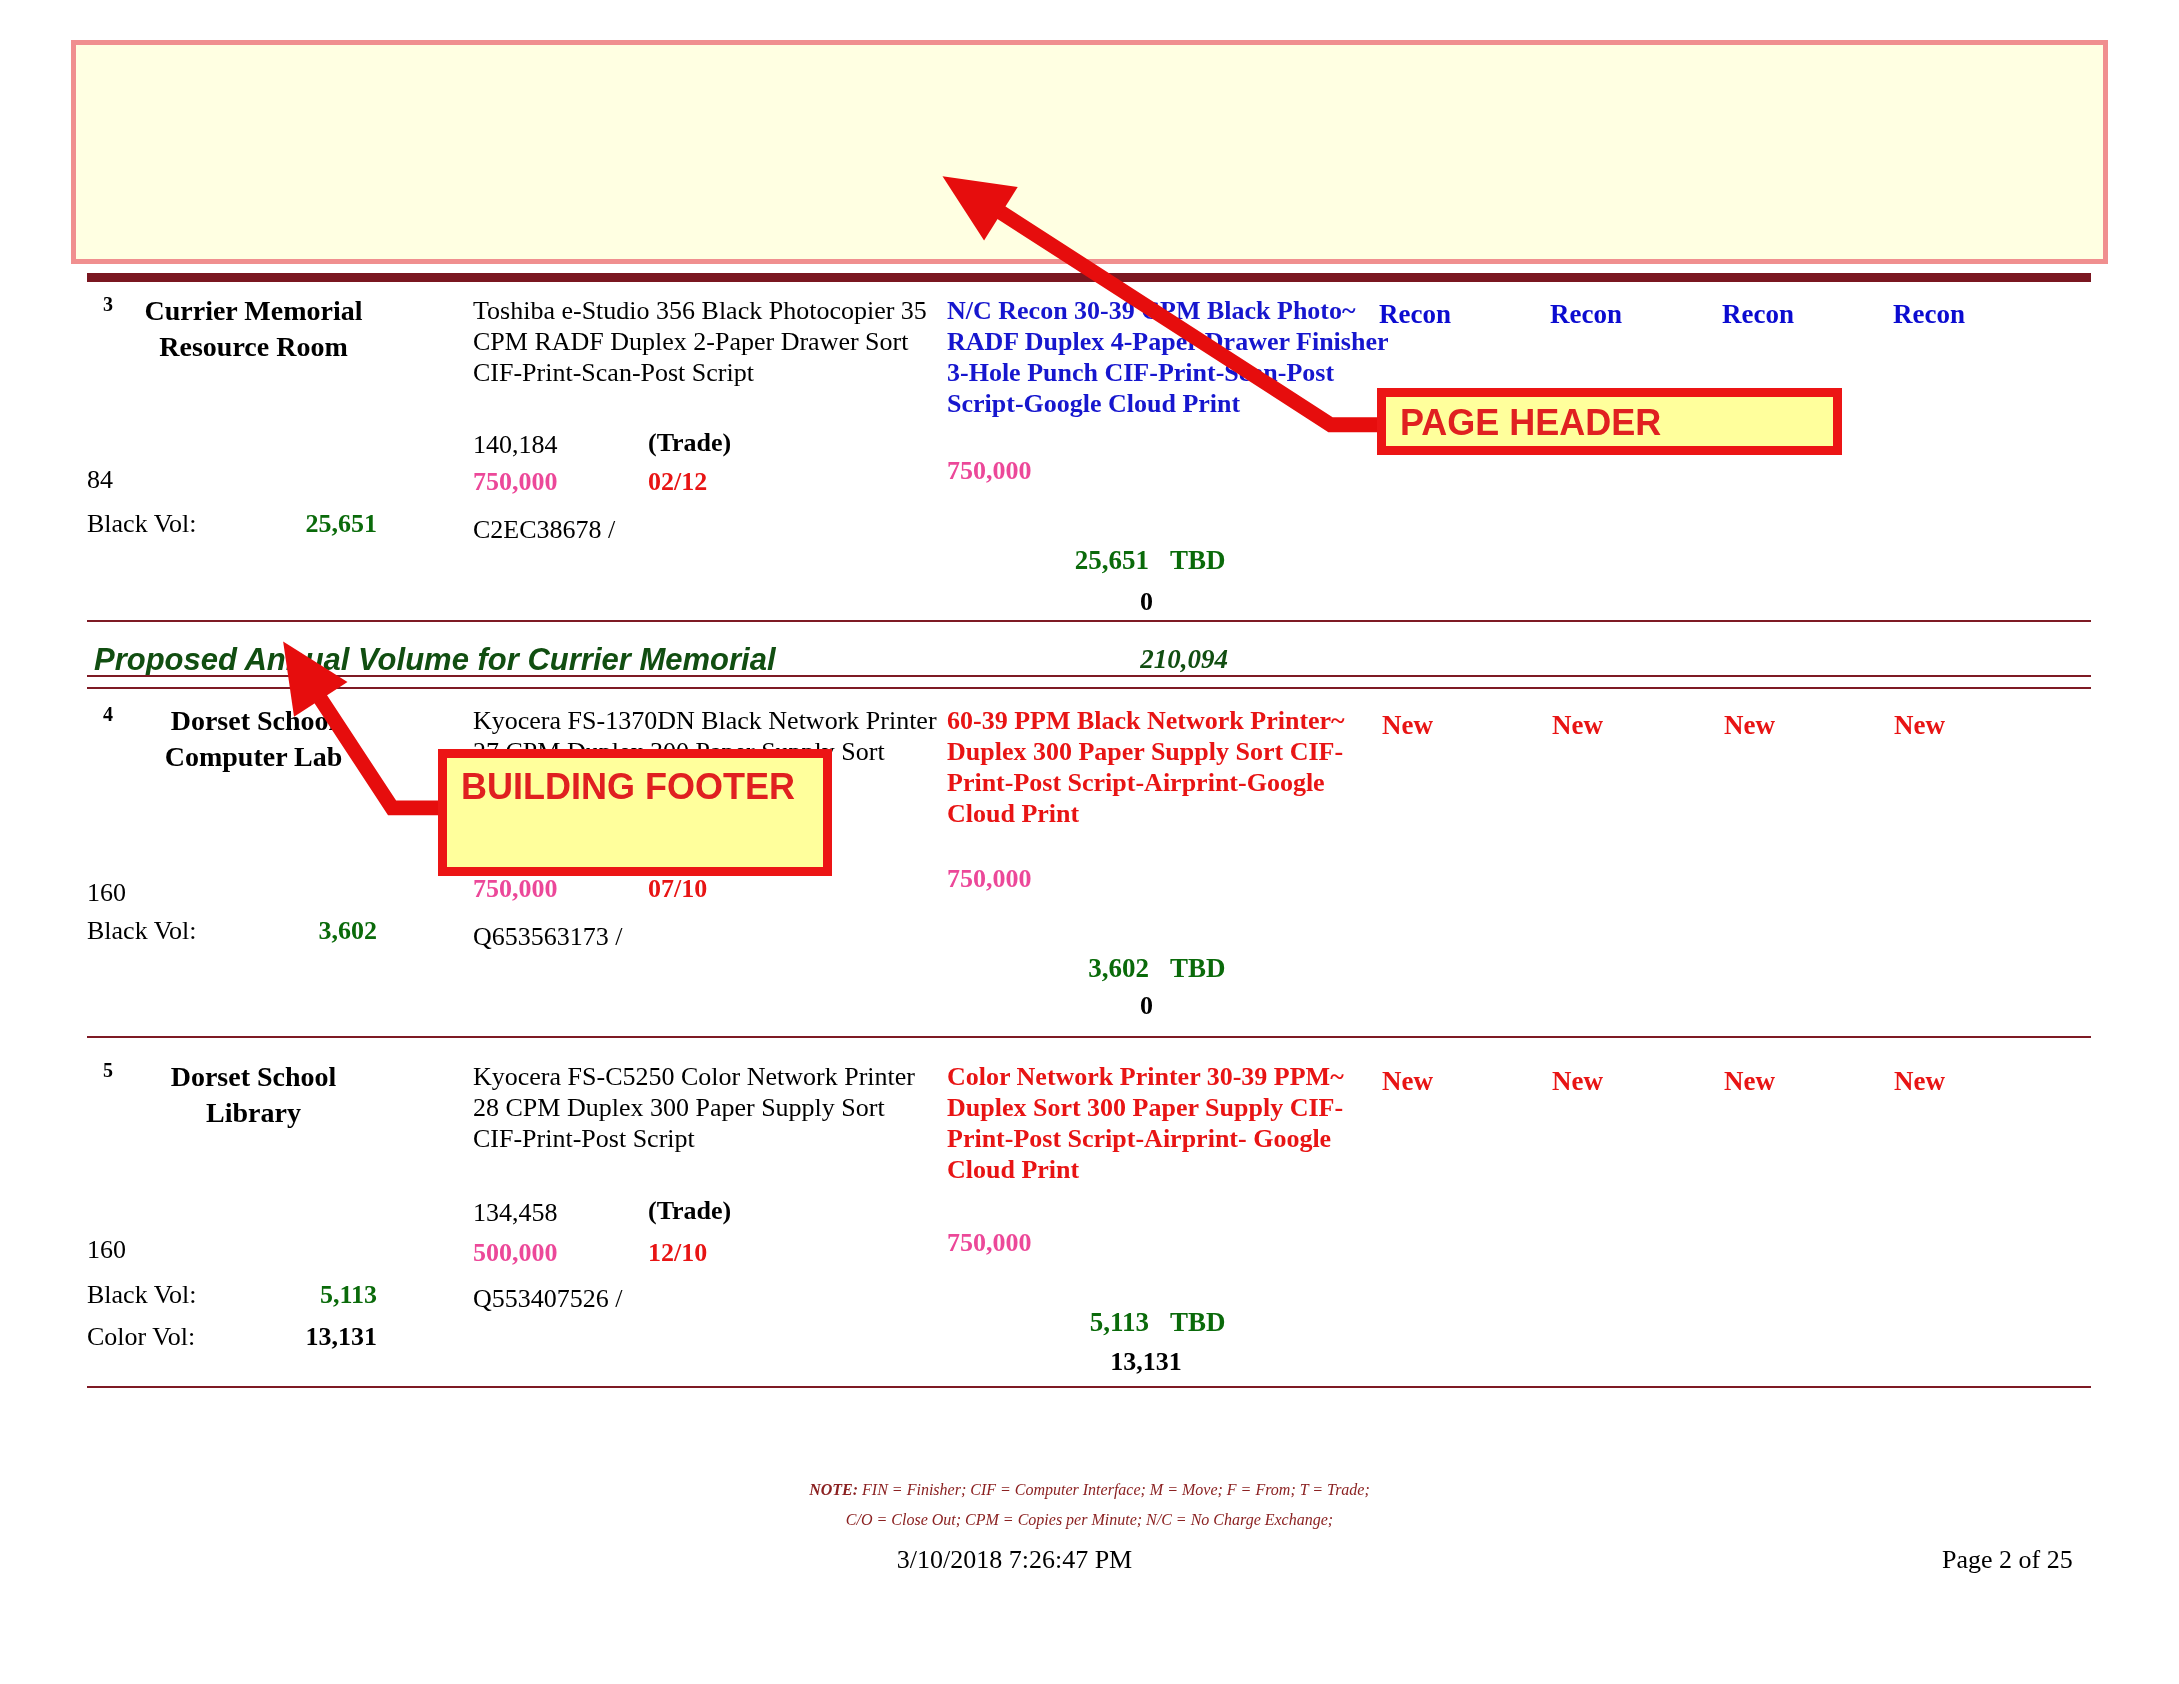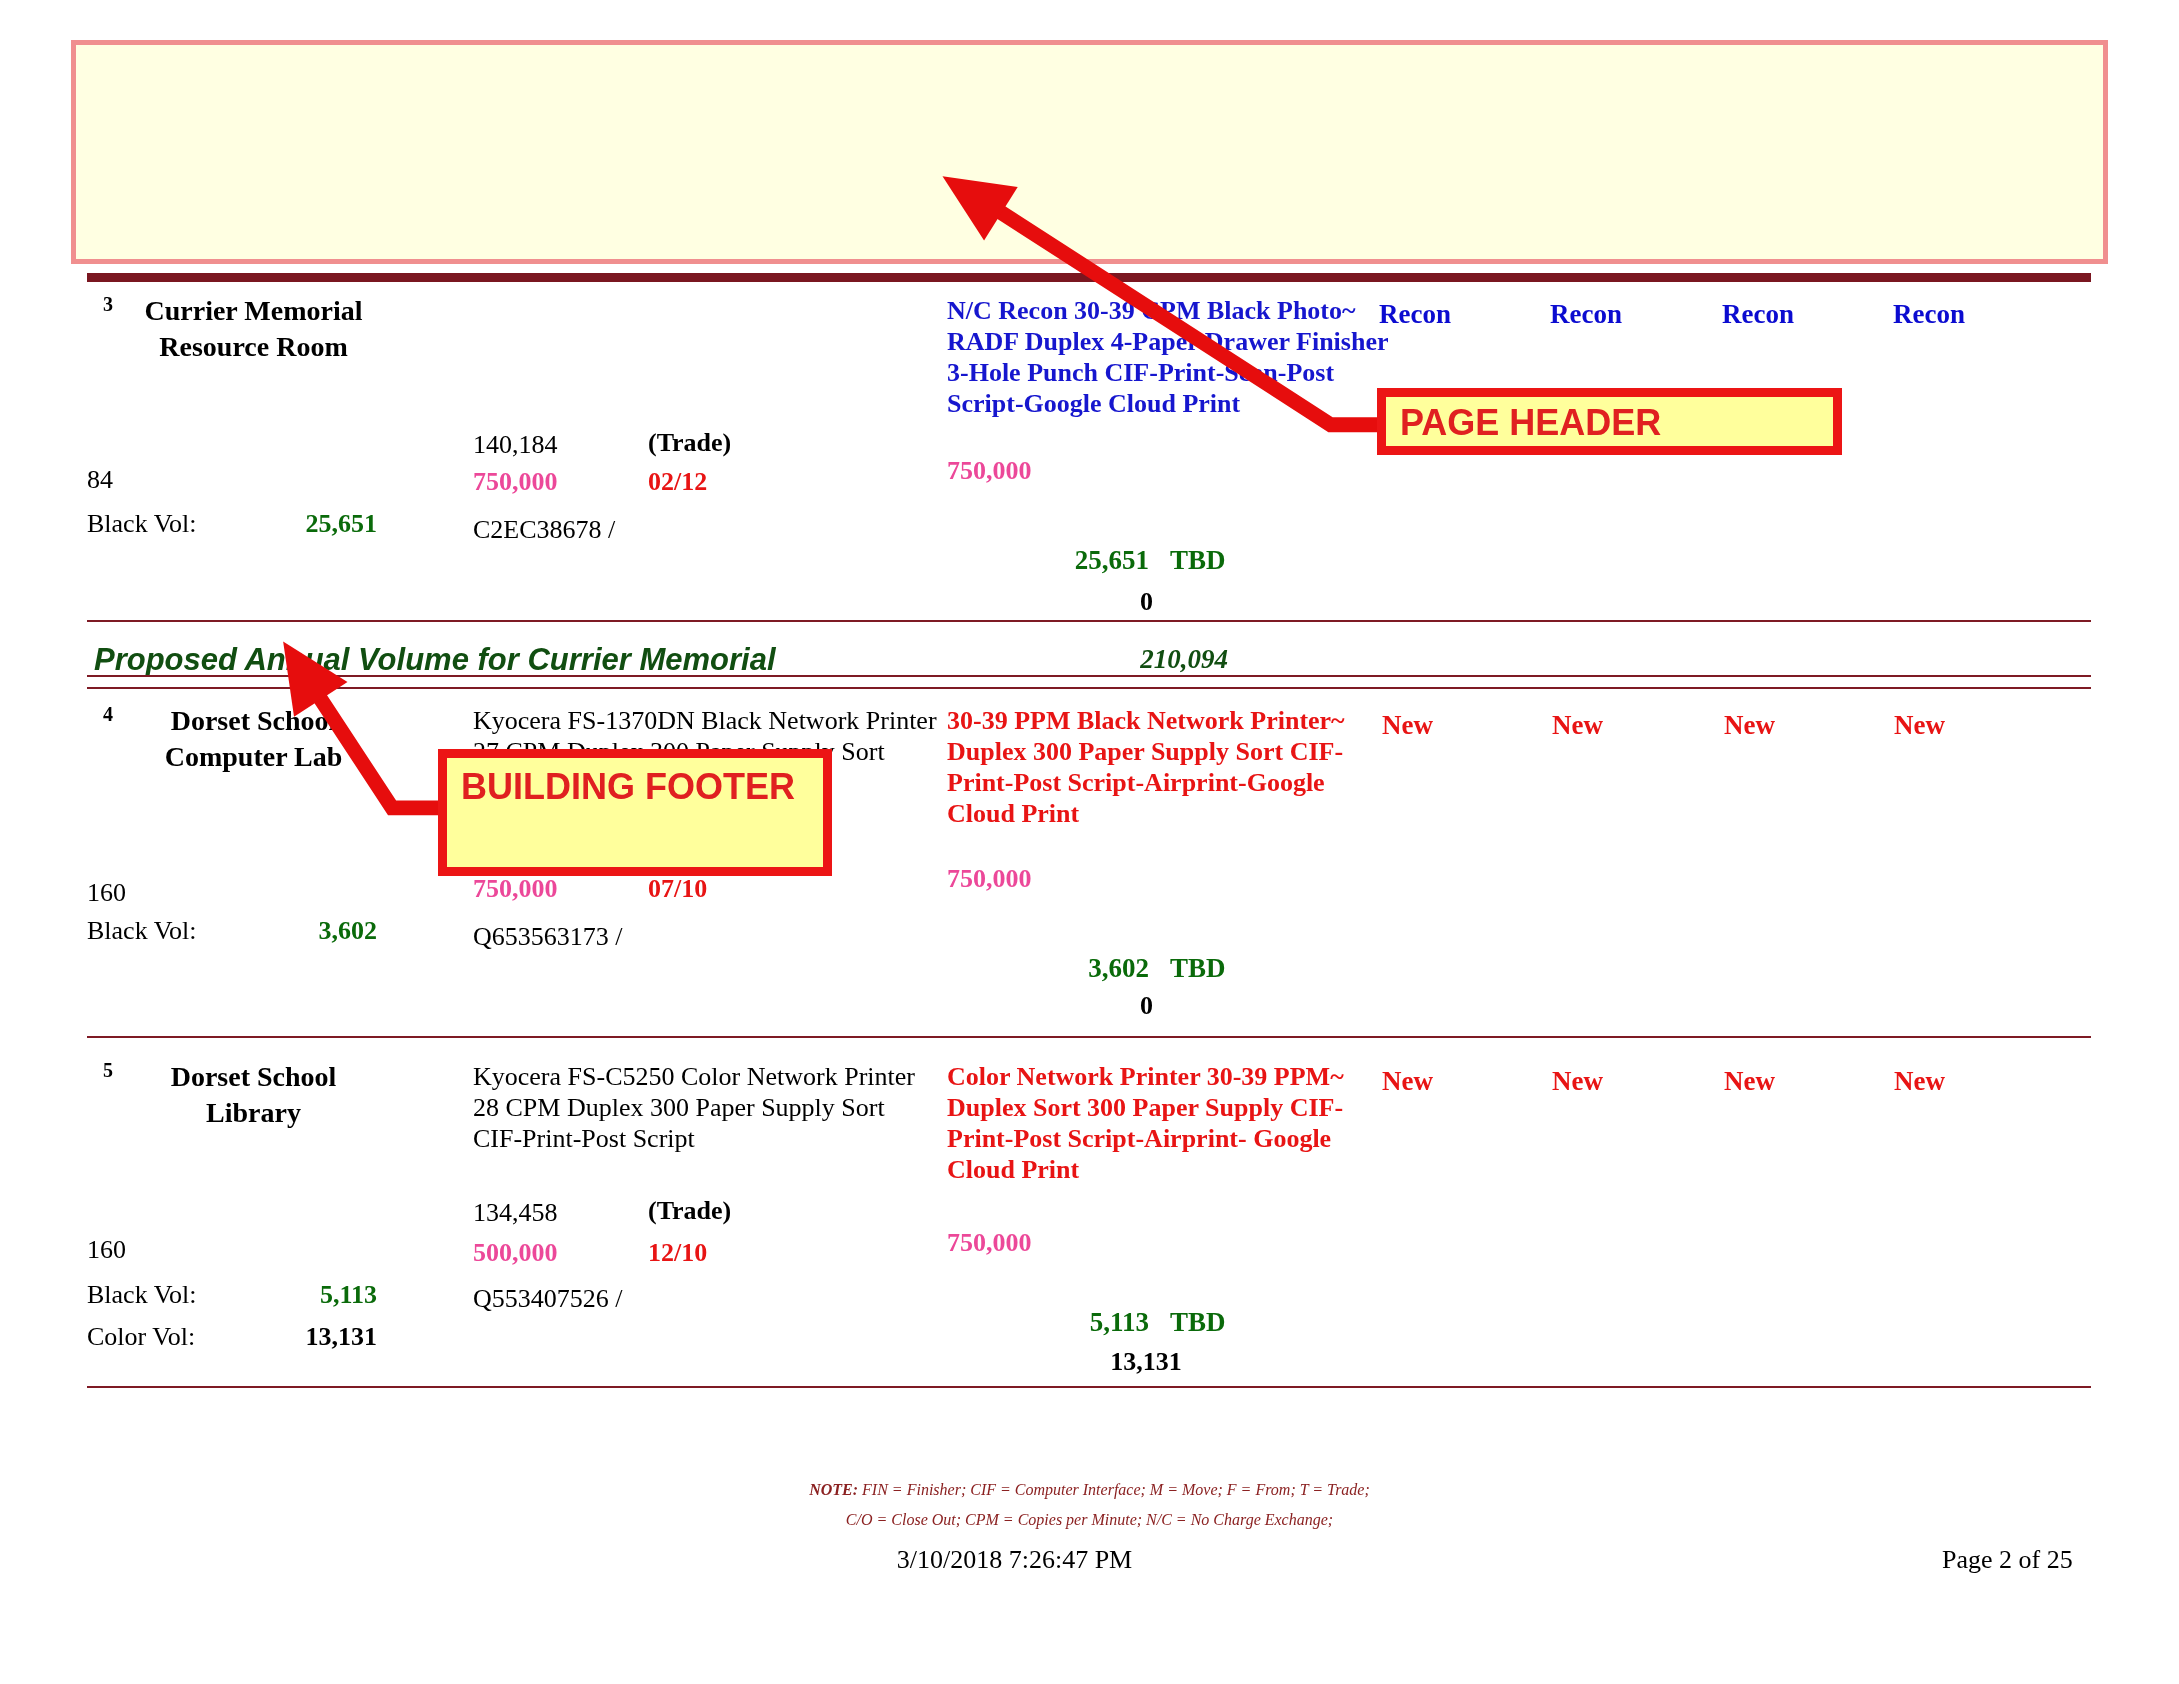--- a/index.html
+++ b/index.html
@@ -64,20 +64,23 @@
 
   <span class="abs san b f27 c-green" style="left:114px;top:165px;">Annual Volume</span>
   <span class="abs san b f27 c-brown" style="left:475px;top:165px;">Special Notes</span>
   <span class="abs san b f27 c-olive" style="left:955px;top:165px;">Projected Color Volume</span>
 
   <div class="abs" style="left:87px;top:273px;width:2004px;height:9px;background:#7A1620;"></div>
 
   <span class="abs ser b f20" style="left:103px;top:293px;">3</span>
   <div class="abs ser b f28 tc pre" style="left:127px;top:293px;width:253px;">Currier Memorial
 Resource Room</div>
+  <div class="abs ser f26 pre" style="left:473px;top:295px;width:470px;">Toshiba e-Studio 356 Black Photocopier 35
+CPM  RADF Duplex 2-Paper Drawer Sort
+CIF-Print-Scan-Post Script</div>
   <div class="abs ser b f26 pre c-blue" style="left:947px;top:295px;width:465px;">N/C Recon 30-39 CPM Black Photo~
 RADF Duplex 4-Paper Drawer Finisher
 3-Hole Punch CIF-Print-Scan-Post
 Script-Google Cloud Print</div>
   <span class="abs ser b f27 c-recon" style="left:1379px;top:299px;">Recon</span>
   <span class="abs ser b f27 c-recon" style="left:1550px;top:299px;">Recon</span>
   <span class="abs ser b f27 c-recon" style="left:1722px;top:299px;">Recon</span>
   <span class="abs ser b f27 c-recon" style="left:1893px;top:299px;">Recon</span>
   <span class="abs ser f26" style="left:473px;top:429px;">140,184</span>
   <span class="abs ser b f26" style="left:648px;top:427px;">(Trade)</span>
@@ -97,21 +100,21 @@
   <span class="abs san b i f31 c-prop" style="left:94px;top:642px;">Proposed Annual Volume for Currier Memorial</span>
   <div class="abs ser b i f29 tr c-prop" style="left:1030px;top:644px;width:198px;">210,094</div>
   <div class="hline" style="top:675px;"></div>
   <div class="hline" style="top:687px;"></div>
 
   <span class="abs ser b f20" style="left:103px;top:703px;">4</span>
   <div class="abs ser b f28 tc pre" style="left:127px;top:703px;width:253px;">Dorset School
 Computer Lab</div>
   <div class="abs ser f26 pre" style="left:473px;top:705px;width:470px;">Kyocera FS-1370DN Black Network Printer
 27  CPM  Duplex 300 Paper Supply Sort</div>
-  <div class="abs ser b f26 pre c-red" style="left:947px;top:705px;width:465px;">30-39 PPM Black Network Printer~
+  <div class="abs ser b f26 pre c-red" style="left:947px;top:705px;width:465px;">60-39 PPM Black Network Printer~
 Duplex 300 Paper Supply Sort CIF-
 Print-Post Script-Airprint-Google
 Cloud Print</div>
   <span class="abs ser b f27 c-red" style="left:1382px;top:710px;">New</span>
   <span class="abs ser b f27 c-red" style="left:1552px;top:710px;">New</span>
   <span class="abs ser b f27 c-red" style="left:1724px;top:710px;">New</span>
   <span class="abs ser b f27 c-red" style="left:1894px;top:710px;">New</span>
   <span class="abs ser f26" style="left:87px;top:877px;">160</span>
   <span class="abs ser b f26 c-navy" style="left:473px;top:873px;">750,000</span>
   <span class="abs ser b f26 c-red" style="left:648px;top:873px;">07/10</span>

